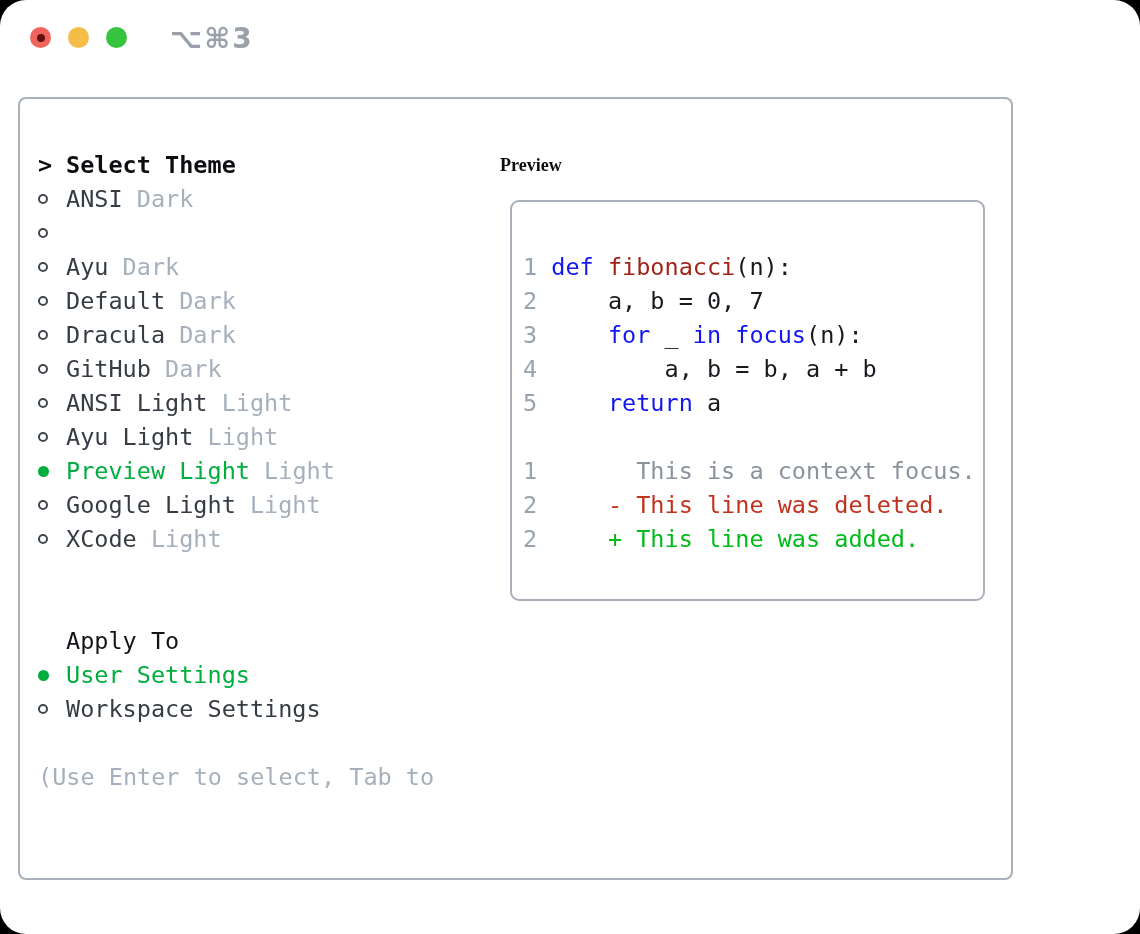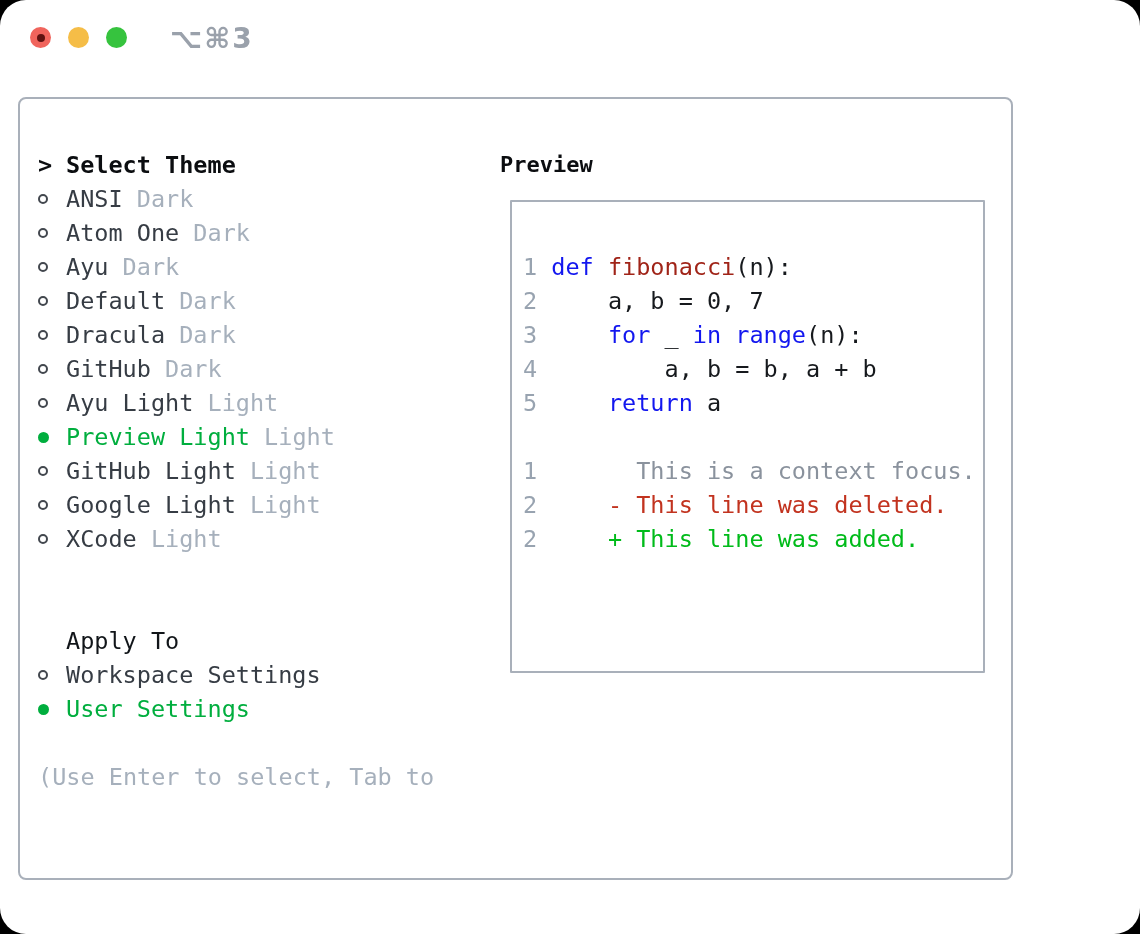--- a/index.html
+++ b/index.html
@@ -44,24 +44,24 @@
   .label{white-space:pre;}
   .variant{color:var(--dim);margin-top:40px;}
   .big-title{font-weight:bold;color:var(--title);}
   .theme-list{position:absolute;left:18px;top:49px;}
   .apply-block{position:absolute;left:18px;top:525px;}
   .apply-title{color:#111519;}
   .help{position:absolute;left:18px;top:661px;color:var(--dim);font-size:23.5px;}
   .help div{height:34px;line-height:34px;white-space:pre;}
   
   .preview-title{position:absolute;left:480px;top:49px;height:34px;line-height:34px;
-    font-size:22px;font-weight:bold;color:var(--title);}
+    font-size:18px;font-weight:bold;color:var(--title);font-family:Liberation Serif, serif;}
   .preview-box{
-    position:absolute;left:490px;top:101px;width:475px;height:473px;
-    border:2px solid var(--border);border-radius:1px;background:#fff;
+    position:absolute;left:490px;top:101px;width:475px;height:401px;
+    border:2px solid var(--border);border-radius:9px;background:#fff;
     padding:14px 4px 0 11px;overflow:hidden;
   }
   .pline{height:34px;line-height:34px;white-space:pre;font-size:23.5px;}
   .lnum{color:var(--lnum);}
   .seg-p{color:var(--plain);}
   .seg-k{color:var(--kw);}
   .seg-f{color:var(--fn);}
   .seg-c{color:var(--ctx);}
   .seg-d{color:var(--del);}
   .seg-a{color:var(--add);}
@@ -82,53 +82,53 @@
   </div>
 
   <div class="content-box">
 
     <div class="theme-list">
       <div class="row">
         <span class="marker arrow">&gt;</span><span class="big-title">Select Theme</span>
       </div>
       <div id="theme-items">
           <div class="row"><span class="marker"><span class="radio"></span></span><span class="label"><span class="name">ANSI</span><span class="variant"> Dark</span></span></div>
-          <div class="row"><span class="marker"><span class="radio"></span></span><span class="label"><span class="name">Atom One</span><span class="variant"> Dark</span></span></div>
+          <div class="row"><span class="marker"><span class="radio"></span></span></div>
           <div class="row"><span class="marker"><span class="radio"></span></span><span class="label"><span class="name">Ayu</span><span class="variant"> Dark</span></span></div>
           <div class="row"><span class="marker"><span class="radio"></span></span><span class="label"><span class="name">Default</span><span class="variant"> Dark</span></span></div>
           <div class="row"><span class="marker"><span class="radio"></span></span><span class="label"><span class="name">Dracula</span><span class="variant"> Dark</span></span></div>
           <div class="row"><span class="marker"><span class="radio"></span></span><span class="label"><span class="name">GitHub</span><span class="variant"> Dark</span></span></div>
+          <div class="row"><span class="marker"><span class="radio"></span></span><span class="label"><span class="name">ANSI Light</span><span class="variant"> Light</span></span></div>
           <div class="row"><span class="marker"><span class="radio"></span></span><span class="label"><span class="name">Ayu Light</span><span class="variant"> Light</span></span></div>
           <div class="row selected"><span class="marker"><span class="radio"></span></span><span class="label"><span class="name">Preview Light</span><span class="variant"> Light</span></span></div>
-          <div class="row"><span class="marker"><span class="radio"></span></span><span class="label"><span class="name">GitHub Light</span><span class="variant"> Light</span></span></div>
           <div class="row"><span class="marker"><span class="radio"></span></span><span class="label"><span class="name">Google Light</span><span class="variant"> Light</span></span></div>
           <div class="row"><span class="marker"><span class="radio"></span></span><span class="label"><span class="name">XCode</span><span class="variant"> Light</span></span></div>
         </div>
     </div>
 
     <div class="apply-block">
       <div class="row">
         <span class="marker"></span><span class="apply-title">Apply To</span>
       </div>
       <div id="apply-items">
+          <div class="row selected"><span class="marker"><span class="radio"></span></span><span class="label"><span class="name">User Settings</span></span></div>
           <div class="row"><span class="marker"><span class="radio"></span></span><span class="label"><span class="name">Workspace Settings</span></span></div>
-          <div class="row selected"><span class="marker"><span class="radio"></span></span><span class="label"><span class="name">User Settings</span></span></div>
         </div>
     </div>
 
     <div class="help">
       <div>(Use Enter to select, Tab to</div>
     </div>
 
     <div class="preview-title">Preview</div>
     <div class="preview-box" id="preview-box">
         <div class="pline"><span class="lnum"></span></div>
         <div class="pline"><span class="lnum">1</span><span class="seg-p"> </span><span class="seg-k">def</span><span class="seg-p"> </span><span class="seg-f">fibonacci</span><span class="seg-p">(n):</span></div>
         <div class="pline"><span class="lnum">2</span><span class="seg-p">     a, b = 0, 7</span></div>
-        <div class="pline"><span class="lnum">3</span><span class="seg-p">     </span><span class="seg-k">for</span><span class="seg-p"> _ </span><span class="seg-k">in</span><span class="seg-p"> </span><span class="seg-k">range</span><span class="seg-p">(n):</span></div>
+        <div class="pline"><span class="lnum">3</span><span class="seg-p">     </span><span class="seg-k">for</span><span class="seg-p"> _ </span><span class="seg-k">in</span><span class="seg-p"> </span><span class="seg-k">focus</span><span class="seg-p">(n):</span></div>
         <div class="pline"><span class="lnum">4</span><span class="seg-p">         a, b = b, a + b</span></div>
         <div class="pline"><span class="lnum">5</span><span class="seg-p">     </span><span class="seg-k">return</span><span class="seg-p"> a</span></div>
         <div class="pline"><span class="lnum"></span></div>
         <div class="pline"><span class="lnum">1</span><span class="seg-c">       This is a context focus.</span></div>
         <div class="pline"><span class="lnum">2</span><span class="seg-d">     - This line was deleted.</span></div>
         <div class="pline"><span class="lnum">2</span><span class="seg-a">     + This line was added.</span></div>
       </div>
 
   </div>
 </div>

